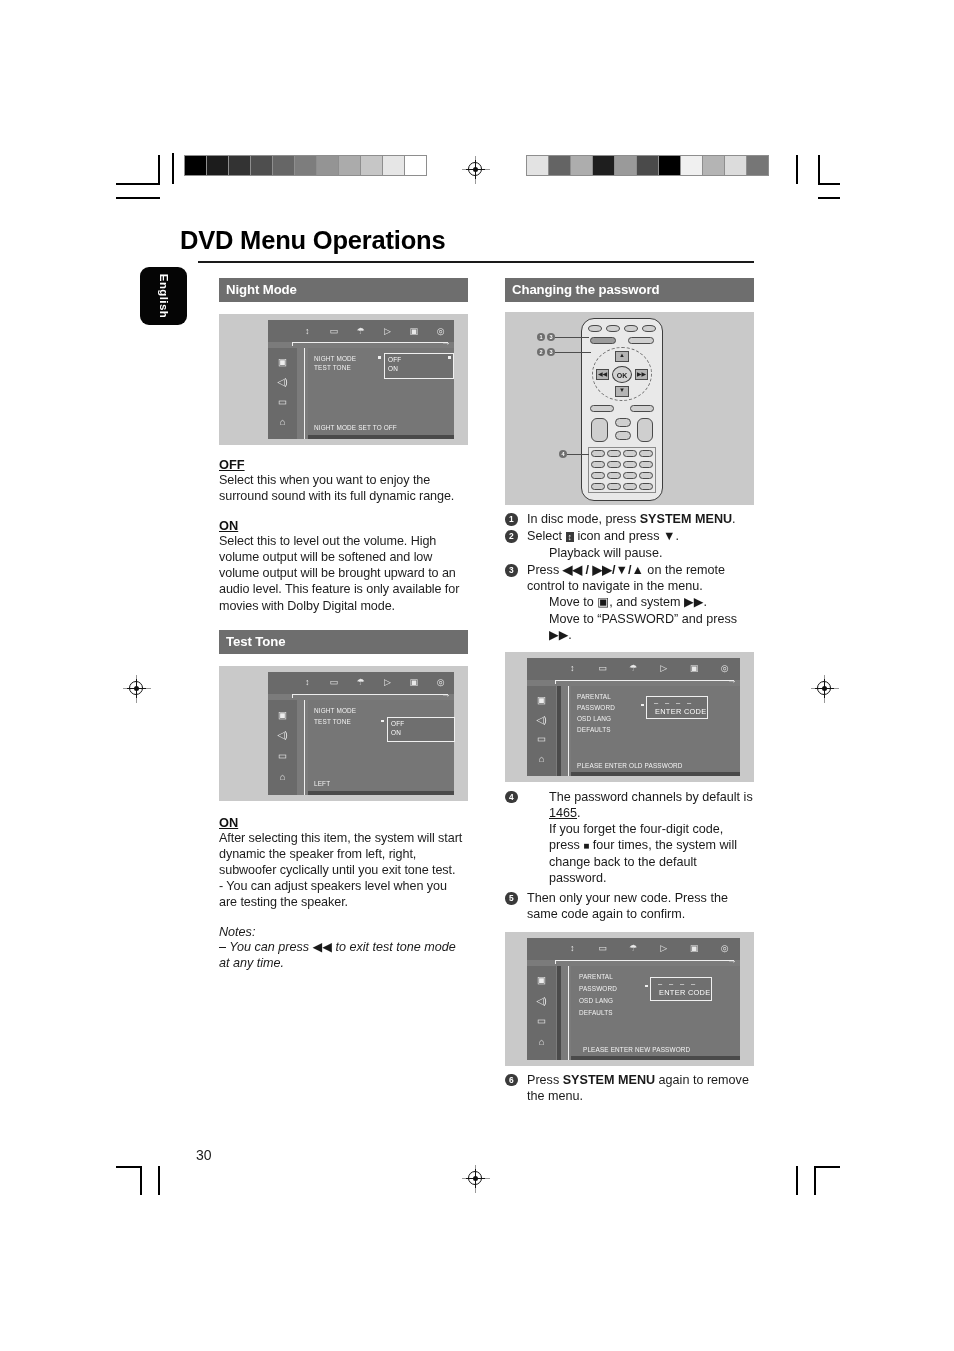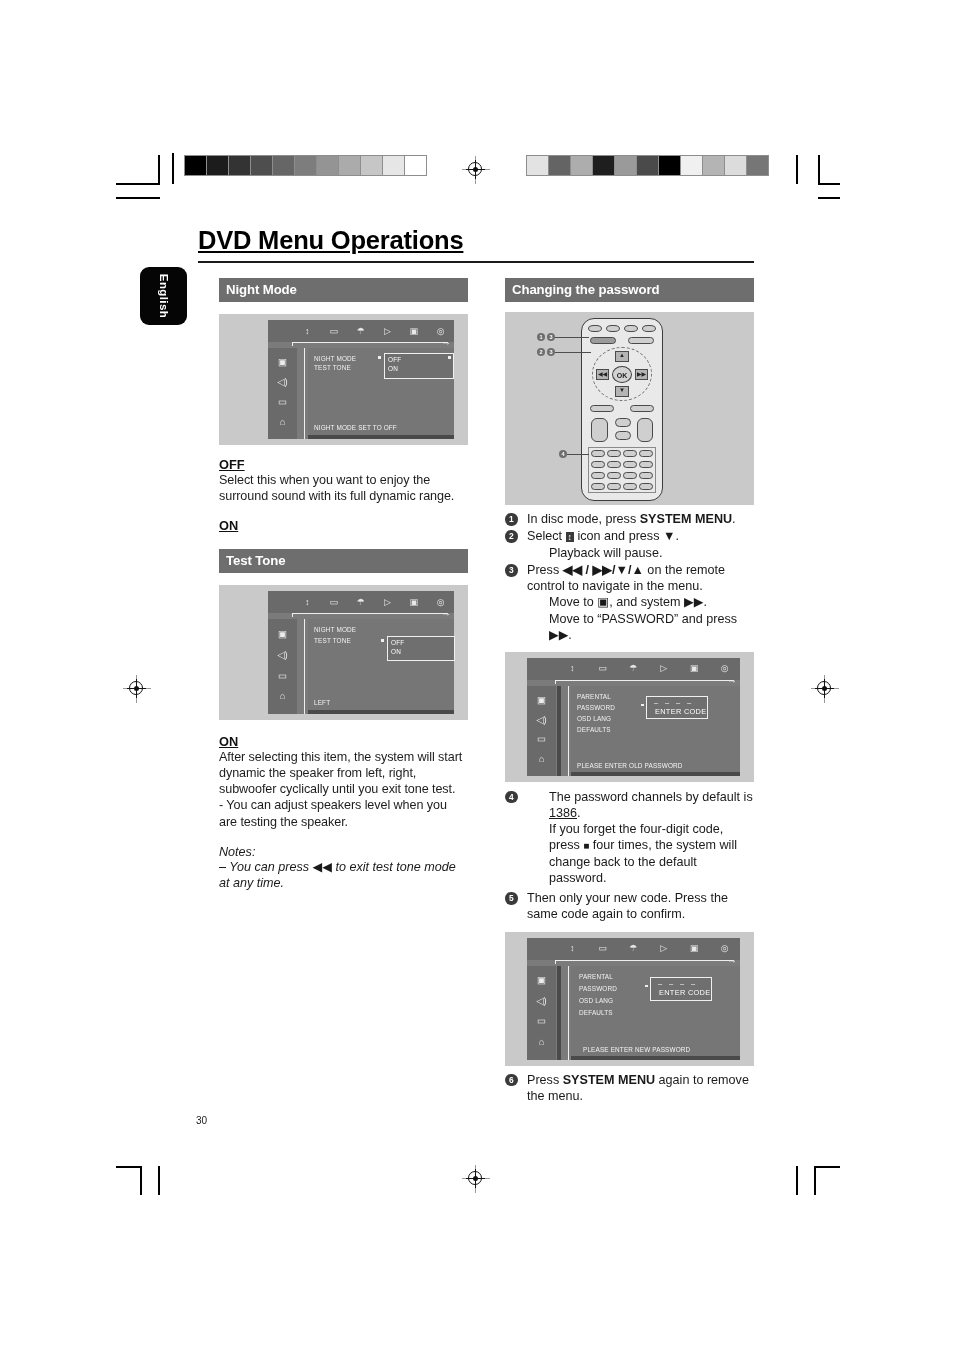--- a/index.html
+++ b/index.html
@@ -42,26 +42,25 @@
     display: flex;
     border: 1px solid #8e8e8e;
     box-sizing: content-box;
   }
   .wedge i { display: block; width: 21px; height: 19px; border-right: 1px solid #8e8e8e; }
   .wedge i:last-child { border-right: none; }
 
   
   .page-title {
     position: absolute;
-    left: 198px; top: 226px;
+    left: 180px; top: 226px;
     font-size: 25.5px;
     font-weight: bold;
     letter-spacing: -0.2px;
     color: #000;
-    text-decoration: underline;
   }
   .title-rule {
     position: absolute;
     left: 198px; top: 261px;
     width: 556px; height: 2.4px;
     background: #1a1a1a;
   }
 
   .lang-tab {
     position: absolute;
@@ -281,22 +280,22 @@
     background: #6e6e6e;
     color: #fff;
     font-size: 5.6px;
     line-height: 8px;
     text-align: center;
     font-weight: bold;
   }
 
   .page-num {
     position: absolute;
-    left: 196px; top: 1115px;
-    font-size: 10px;
+    left: 196px; top: 1147px;
+    font-size: 14px;
     color: #1a1a1a;
   }
 </style>
 </head>
 <body>
 
 <div class="crop" style="left:116px; top:183px; width:44px; height:1.6px;"></div>
 <div class="crop" style="left:158px; top:155px; width:1.6px; height:29px;"></div>
 <div class="crop" style="left:116px; top:197px; width:44px; height:1.6px;"></div>
 <div class="crop" style="left:172px; top:153px; width:1.6px; height:31px;"></div>
@@ -415,20 +414,21 @@
       </div>
       <div class="osd-status" style="left:46px; bottom:8px;">NIGHT MODE SET TO OFF</div>
       <div class="osd-dark" style="left:40px; bottom:0; right:0; height:4px;"></div>
     </div>
   </div>
 
   <div class="sub-head" style="margin-top:12px;">OFF</div>
   <div class="body-text">Select this when you want to enjoy the surround sound with its full dynamic range.</div>
 
   <div class="sub-head">ON</div>
+  <div class="body-text">Select this to level out the volume. High volume output will be softened and low volume output will be brought upward to an audio level. This feature is only available for movies with Dolby Digital mode.</div>
 
   <div class="sec-head" style="margin-top:16px;">Test Tone</div>
 
   <div class="osd-wrap" style="height:135px; margin-top:12px;">
     <div class="osd" style="left:49px; top:6px; right:14px; bottom:6px;">
       <div class="osd-topbar" id="ttTop" style="padding-left: 26px;">
           <span class="ico" style="flex: 1 1 0%;">↕</span>
           <span class="ico" style="flex: 1 1 0%;">▭</span>
           <span class="ico" style="flex: 1 1 0%;">☂</span>
           <span class="ico" style="flex: 1 1 0%;">▷</span>
@@ -580,21 +580,21 @@
         <div class="osd-entercode" style="left:8px; top:10px;">ENTER CODE</div>
       </div>
       <div class="osd-status" style="left:50px; bottom:7px;">PLEASE ENTER OLD PASSWORD</div>
       <div class="osd-dark" style="left:44px; bottom:0; right:0; height:4px;"></div>
     </div>
   </div>
 
   <div class="steps" style="margin-top:7px;">
     <div class="step">
       <span class="num">4</span>
-      <span class="indent"><span>The password channels by default is </span><span class="ul">1386</span><span>.</span></span>
+      <span class="indent"><span>The password channels by default is </span><span class="ul">1465</span><span>.</span></span>
       <span class="indent"><span>If you forget the four-digit code, press </span><span class="sq">■</span><span> four times, the system will change back to the default password.</span></span>
     </div>
     <div class="step" style="margin-top:4px;">
       <span class="num">5</span>
       <span class="txt"><span>Then only your new code. Press the same code again to confirm.</span></span>
     </div>
   </div>
 
   <div class="osd-wrap" style="height:134px; margin-top:9px;">
     <div class="osd" style="left:22px; top:6px; right:14px; bottom:6px;">

